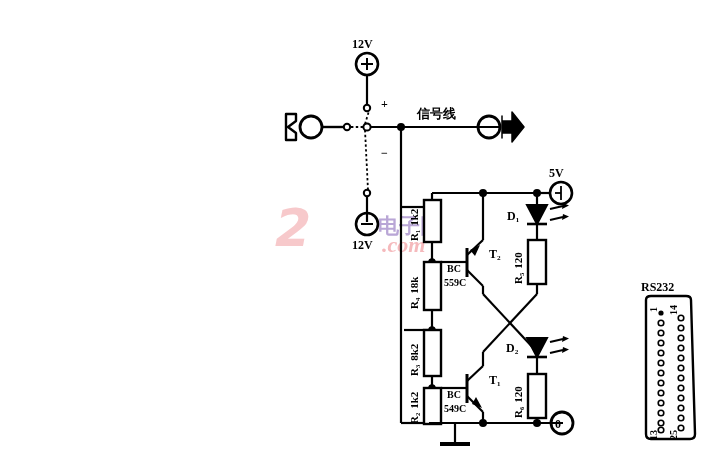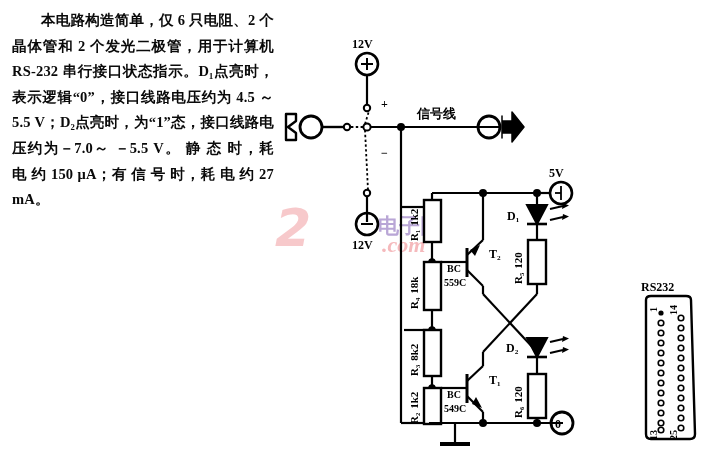--- a/index.html
+++ b/index.html
@@ -51,23 +51,20 @@
   .lbl{font-size:12px;}
   .lbl-sm{font-size:10px;}
   .lbl-cn{font-family:"DejaVu Sans",sans-serif;font-size:13px;}
   .vert{font-size:11px;}
 </style>
 </head>
 <body>
 
 <div id="root">
 
-  <div id="desc">
-    <p>本电路构造简单，仅 6 只电阻、2 个晶体管和 2 个发光二极管，用于计算机 RS-232 串行接口状态指示。D₁点亮时，表示逻辑“0”，接口线路电压约为 4.5 ～5.5 V；D₂点亮时，为“1”态，接口线路电压约为－7.0～ －5.5 V。 静 态 时，耗 电 约 150 μA；有 信 号 时，耗 电 约 27 mA。</p>
-  </div>
 
   <div class="wm" id="wm-2">2</div>
   <div class="wm" id="wm-com">.com</div>
   <div class="wm" id="wm-cn">电子网</div>
 
   <svg id="circuit" viewBox="0 0 707 467">
 
     <g>
       <text class="lbl" x="352" y="48">12V</text>
       <circle cx="367" cy="64" r="11" fill="none" stroke="#000" stroke-width="2.6"></circle>

